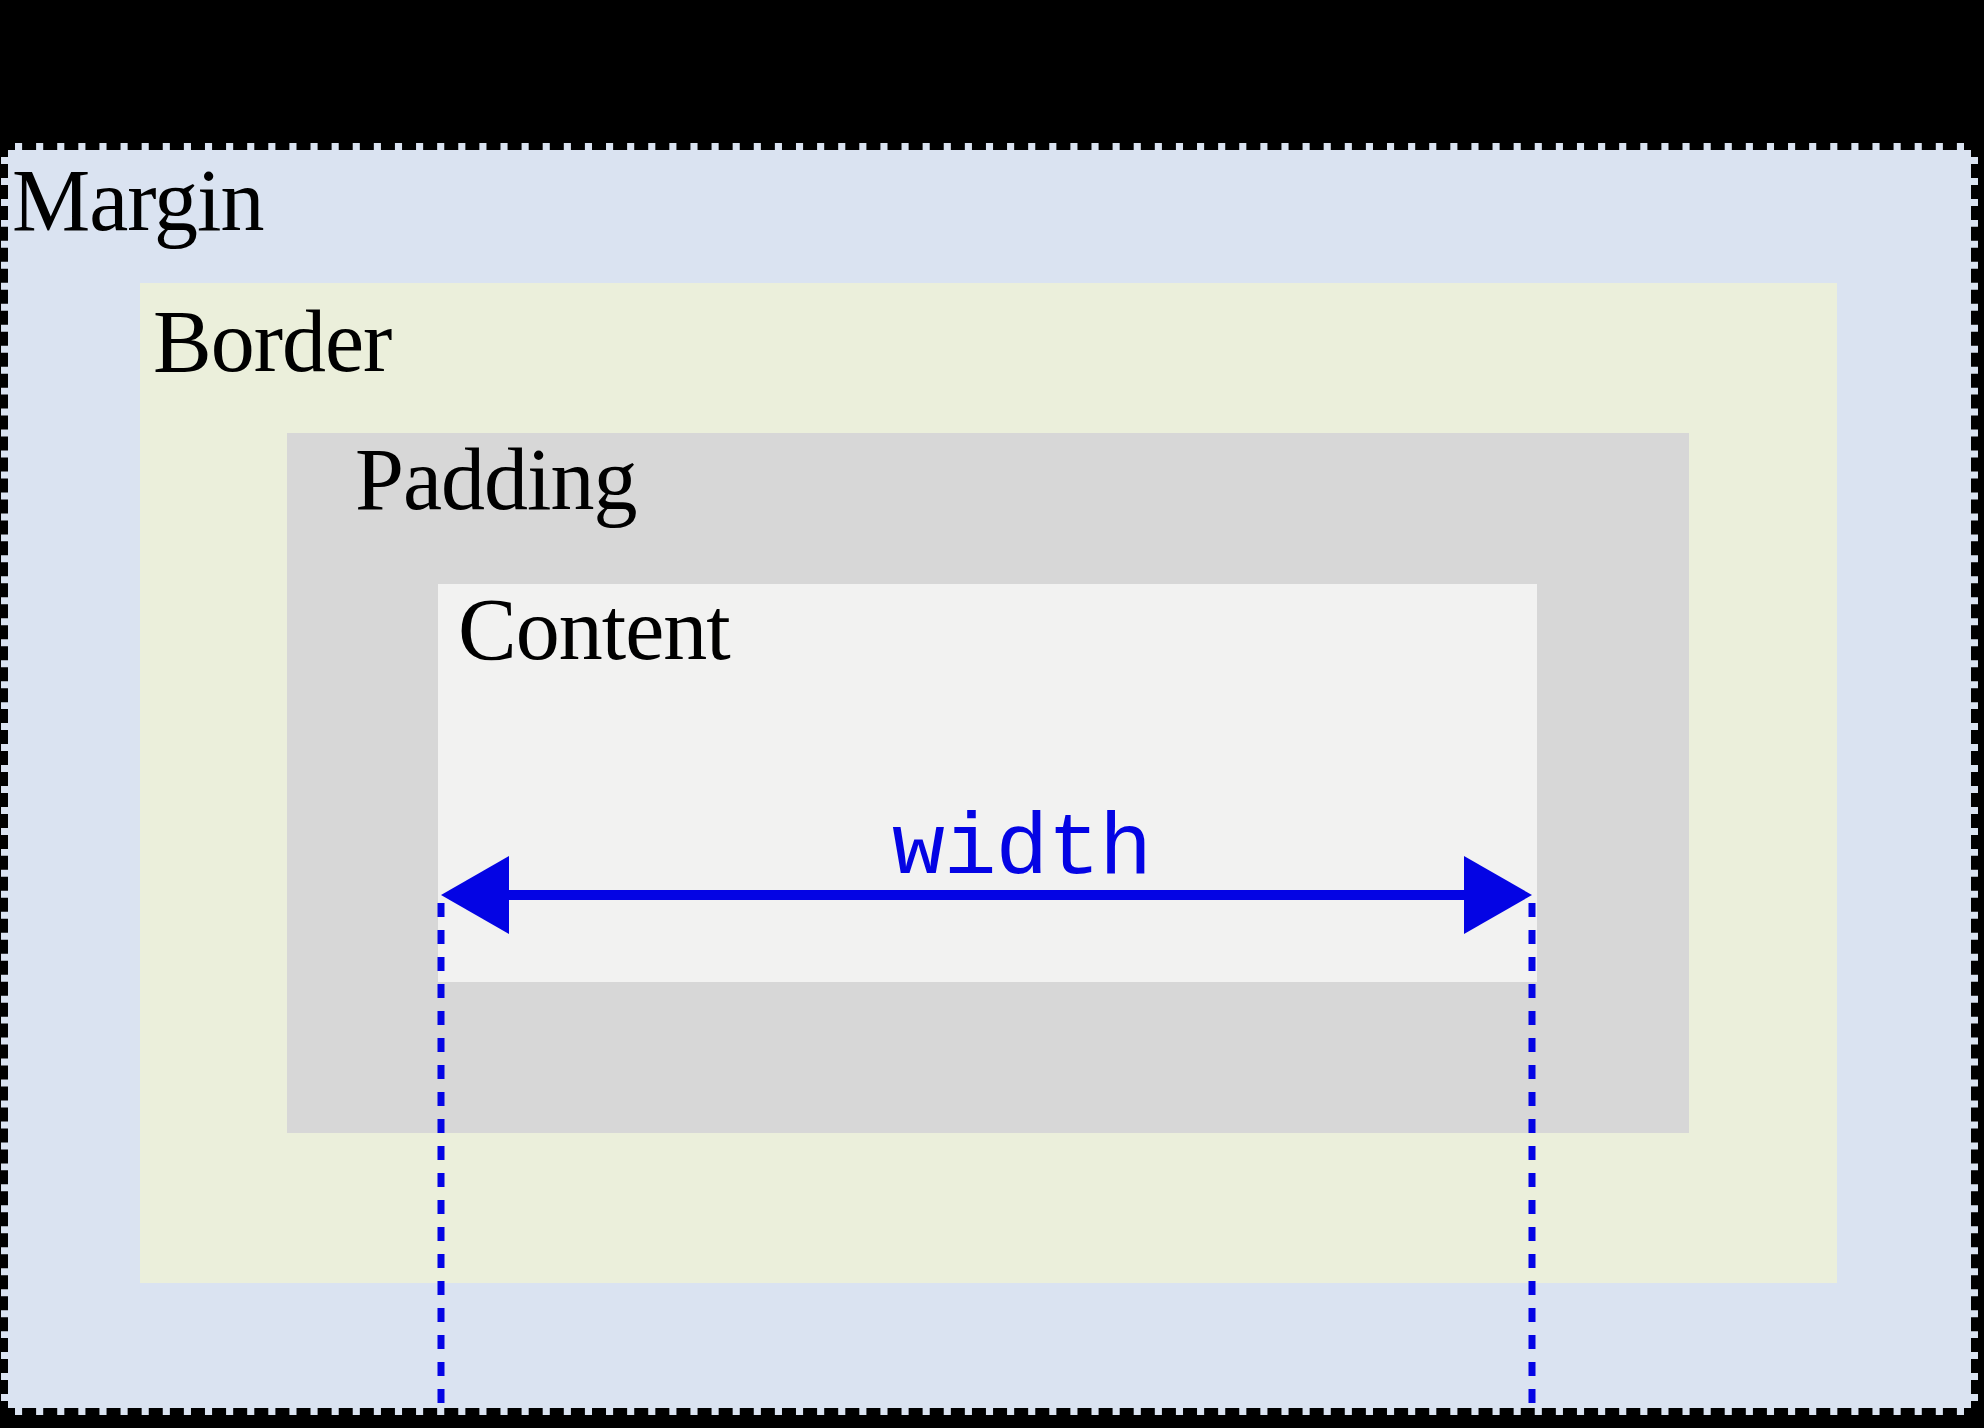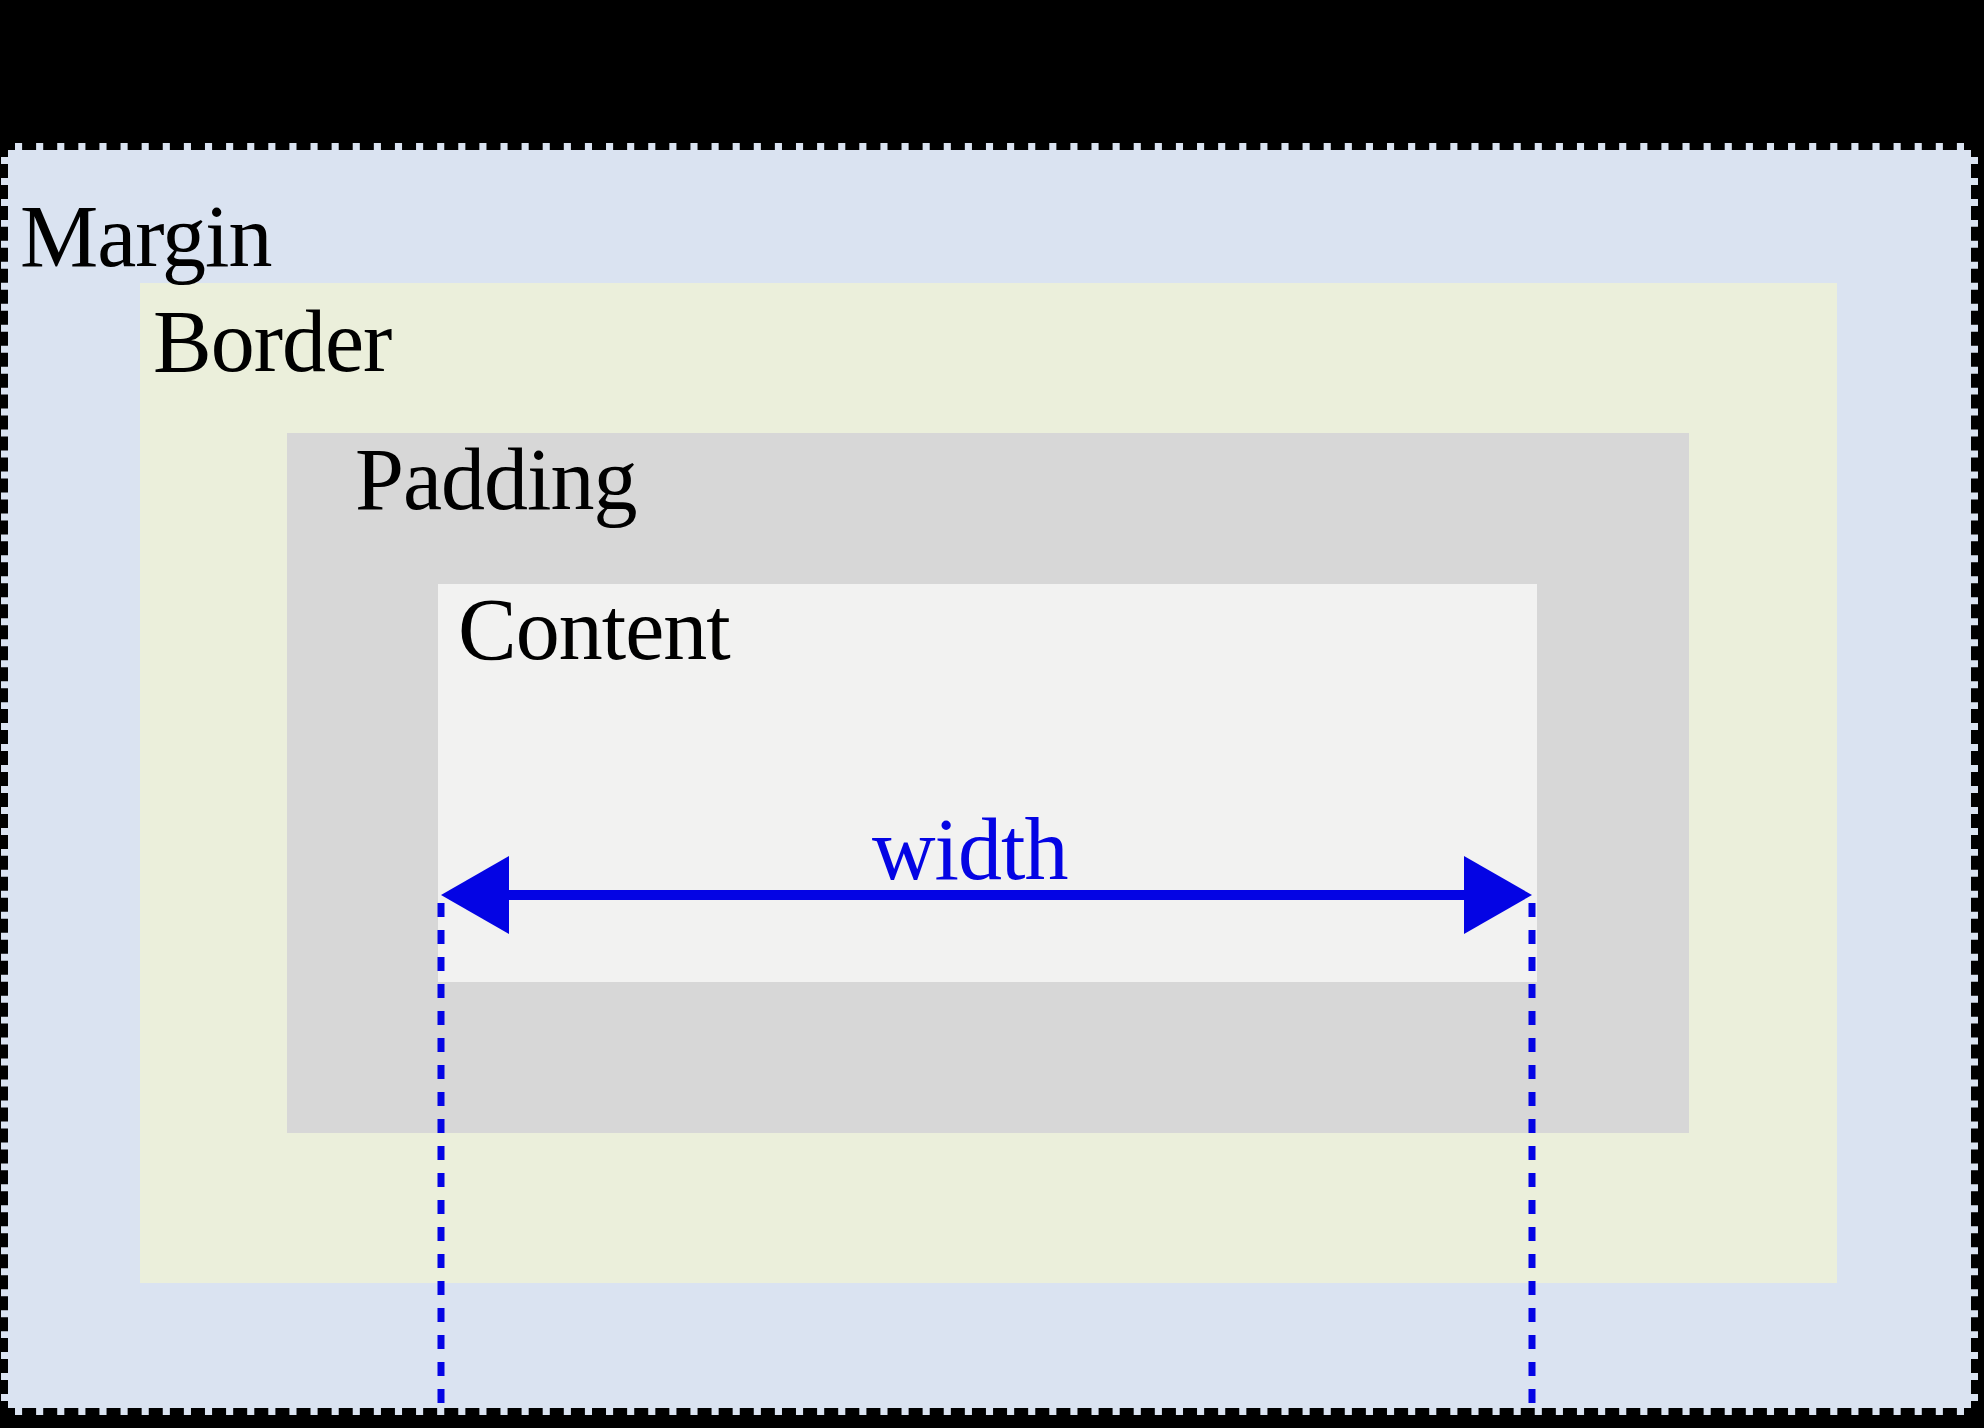--- a/index.html
+++ b/index.html
@@ -51,28 +51,29 @@
     background: #f2f2f1;
   }
   .box-label {
     position: absolute;
     font-size: 88px;
     line-height: 1;
     color: #000000;
     white-space: nowrap;
     letter-spacing: -1px;
   }
-  .label-margin  { left: 20px;  top: 157px; margin-top: 36px; }
+  .label-margin  { left: 12px;  top: 157px; }
   .label-border  { left: 153px; top: 298px; }
   .label-padding { left: 308px; top: 436px; margin-left: 47px; }
   .label-content { left: 458px; top: 586px; text-align: right; }
   .label-width {
-    left: 872px;
+    left: 892px;
     top: 806px;
     color: #0404e4;
+    font-family: Liberation Mono, monospace;
   }
   svg.annotation-layer {
     position: absolute;
     left: 0;
     top: 0;
     width: 1984px;
     height: 1428px;
   }
 </style>
 </head>

